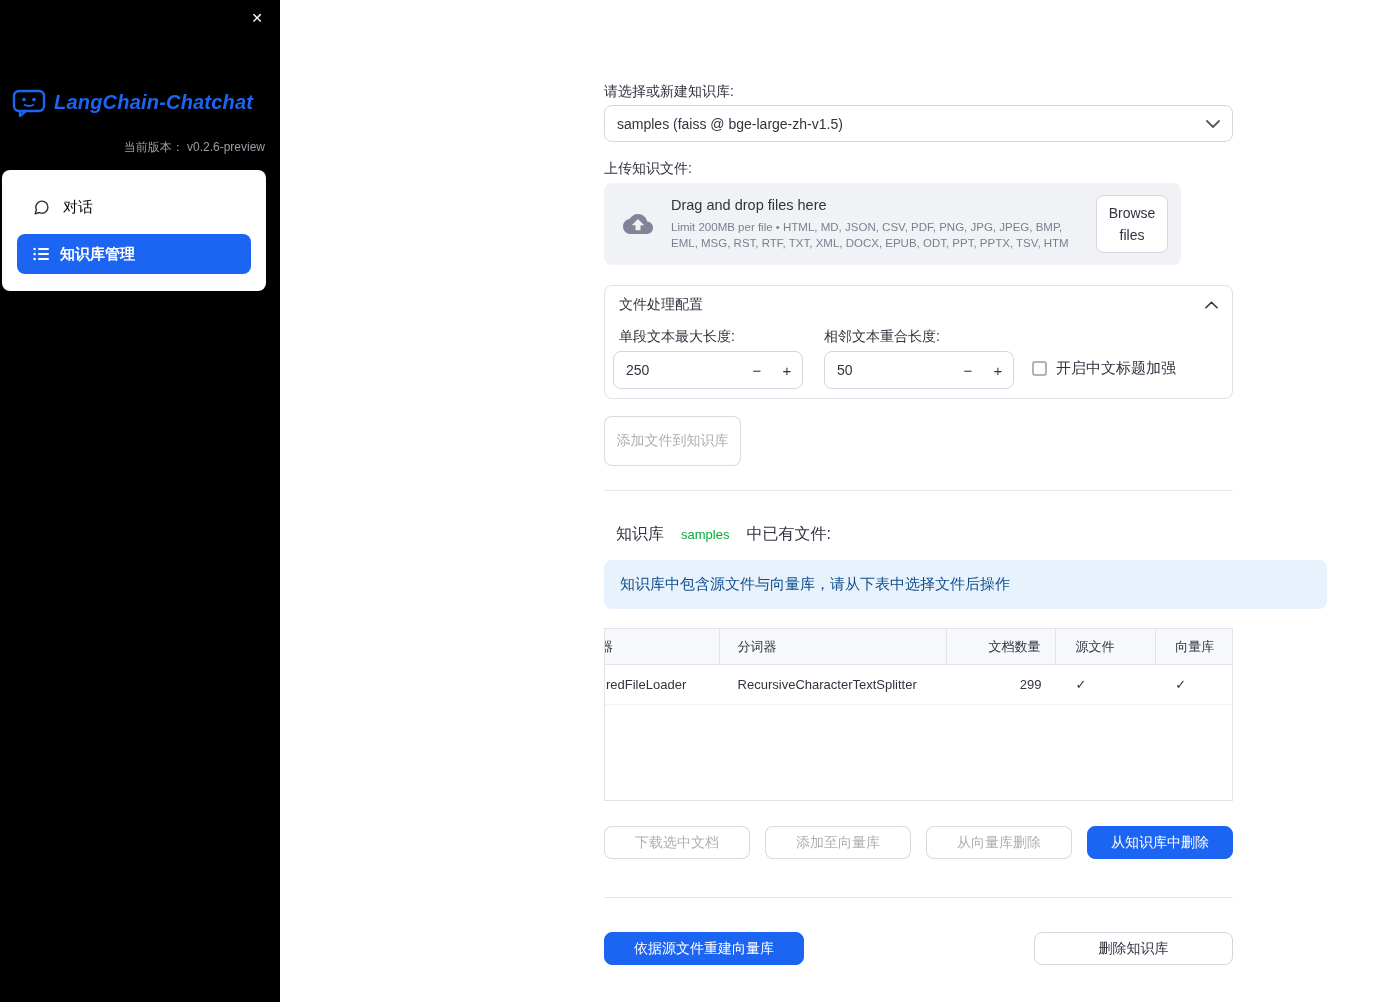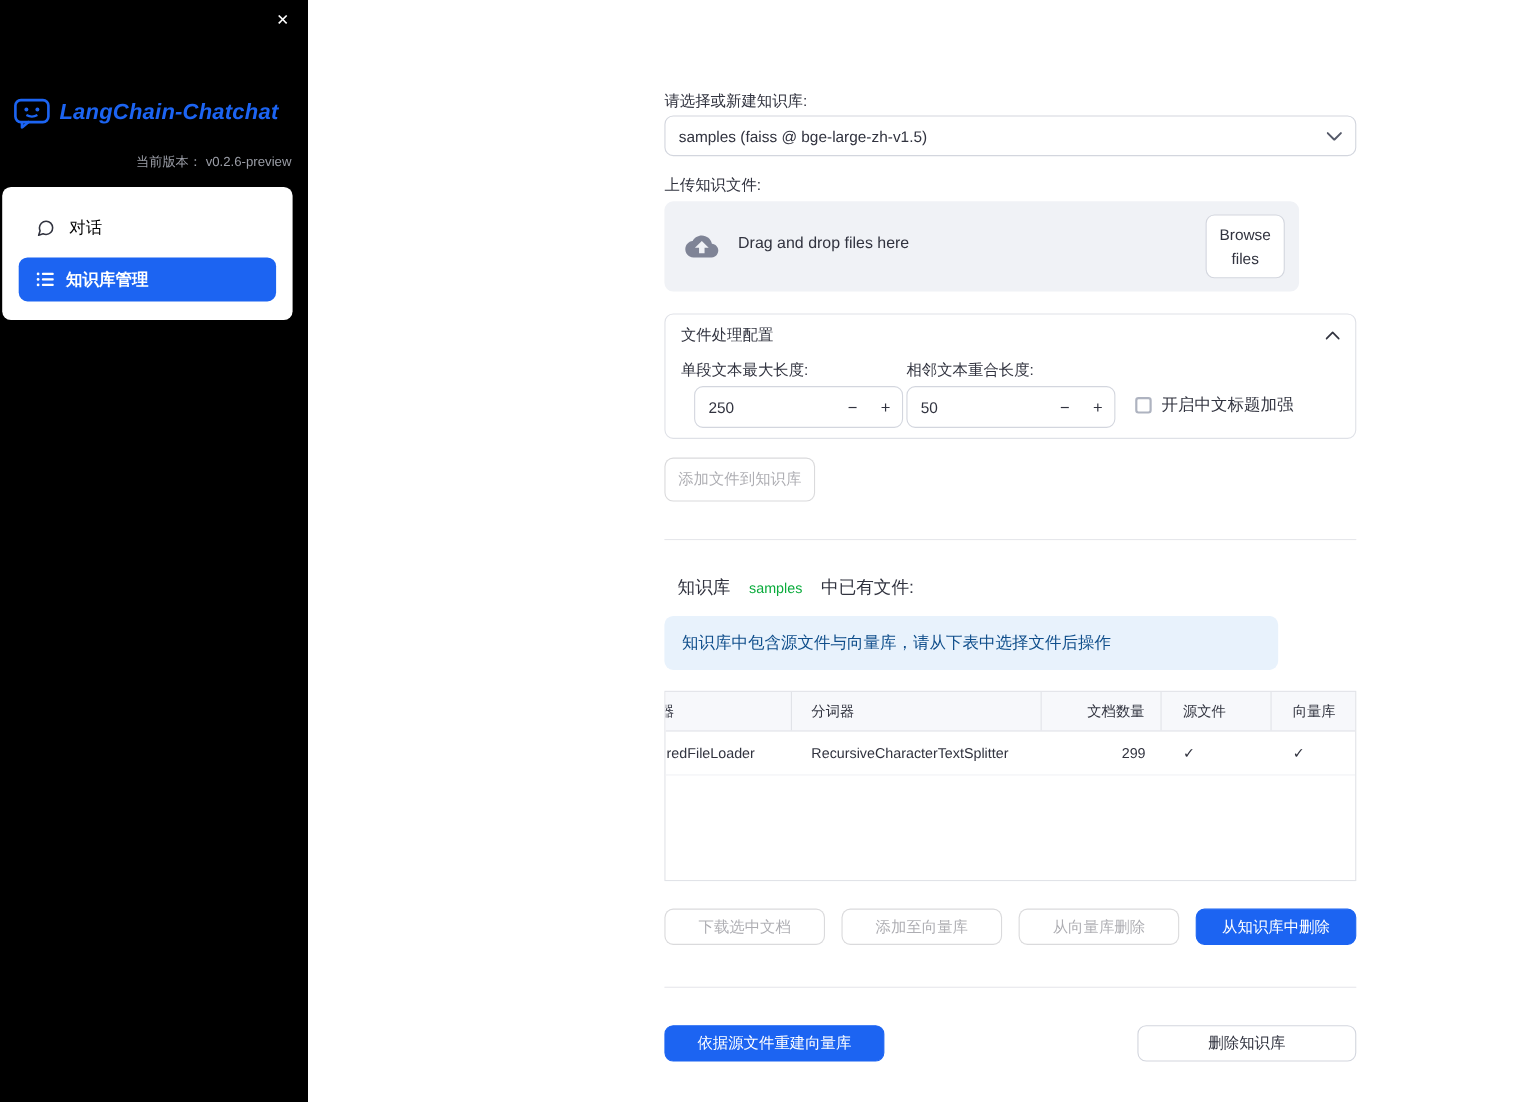--- a/index.html
+++ b/index.html
@@ -35,40 +35,40 @@
   .dz-limit { font-size:11.5px; color:#7d818f; line-height:1.4; max-width:474px; }
   .browse-btn { width:72px; min-height:52px; background:#fff; border:1px solid #d3d6de; border-radius:8px; font-size:14px; color:#31333f;
     padding:6px 8px; line-height:1.6; cursor:pointer; font-family:inherit; }
 
   .expander { position:absolute; top:285px; left:0; width:629px; height:114px; border:1px solid #dfe1e7; border-radius:8px; background:#fff; display:flex; flex-direction:column; }
   .exp-head { height:37px; display:flex; align-items:center; justify-content:space-between; padding:0 14px; font-size:14px; cursor:pointer; }
   .exp-body { position:relative; flex:1; }
   .fld-label { position:absolute; top:5px; font-size:14px; color:#31333f; }
   #fld1-label { left:14px; } #fld2-label { left:219px; }
   .numin { position:absolute; top:28px; width:190px; height:38px; border:1px solid #d3d6de; border-radius:8px; background:#fff; display:flex; align-items:center; }
-  #numin1 { left:26px; } #numin2 { left:219px; }
+  #numin1 { left:8px; } #numin2 { left:219px; }
   .numin .val { flex:1; padding-left:12px; font-size:14px; }
   .numin .step { width:30px; height:100%; border:none; background:none; font-size:15px; color:#31333f; cursor:pointer; font-family:inherit; }
   .cbx { position:absolute; left:427px; top:36px; display:flex; align-items:center; gap:9px; cursor:pointer; }
   .cbx-box { width:15px; height:15px; border:2px solid #aeb3c0; border-radius:3px; background:#fff; }
   .cbx-label { font-size:15px; color:#31333f; }
 
   .btn { border-radius:8px; font-size:14px; display:flex; align-items:center; justify-content:center; cursor:pointer;
     border:1px solid #d3d6de; background:#fff; color:#31333f; font-family:inherit; }
   .btn.disabled { color:rgba(49,51,63,.4); border-color:rgba(49,51,63,.18); cursor:default; }
   .btn.primary { background:var(--primary,#1c64f2); border-color:var(--primary,#1c64f2); color:#fff; }
-  #btn-add { position:absolute; top:416px; left:0; width:137px; height:40px; }
+  #btn-add { position:absolute; top:416px; left:0; width:137px; height:50px; }
 
   .divider { position:absolute; left:0; width:629px; height:1px; background:#e6e7eb; border:none; }
   #divider1 { top:490px; } #divider2 { top:897px; }
 
   #existing { position:absolute; top:524px; left:12px; font-size:16px; display:flex; align-items:center; }
   .kb-code { font-family:Liberation Sans, sans-serif; font-size:13px; color:var(--code-green,#09ab3b); margin:0 17px; }
 
-  #infobox { position:absolute; top:560px; left:0; width:558px; height:49px; border-radius:8px; background:var(--info-bg,#e8f2fc);
+  #infobox { position:absolute; top:560px; left:0; width:723px; height:49px; border-radius:8px; background:var(--info-bg,#e8f2fc);
     color:var(--info-text,#0f4e8b); display:flex; align-items:center; padding:0 16px; font-size:15px; }
 
   
   .df { position:absolute; top:628px; left:0; width:629px; height:173px; border:1px solid #e1e3e8; background:#fff; overflow:hidden; }
   .df-head { display:flex; height:36px; background:#f7f8fb; border-bottom:1px solid #e1e3e8; }
   .df-th { font-size:13px; color:#31333f; font-weight:500; display:flex; align-items:center; padding:0 18px; border-right:1px solid #e1e3e8; overflow:hidden; white-space:nowrap; }
   .df-th:last-child { border-right:none; }
   .df-row { display:flex; height:40px; border-bottom:1px solid #f1f2f5; cursor:pointer; }
   .df-td { font-size:13px; color:#31333f; display:flex; align-items:center; padding:0 18px; overflow:hidden; white-space:nowrap; }
   .c0 { width:115px; padding-left:1px !important; }
@@ -138,20 +138,21 @@
   </div>
 
   <div class="lbl" id="lbl-upload">上传知识文件:</div>
 
   <div class="dropzone">
     <svg width="36" height="30" viewBox="0 0 24 24">
       <path d="M19.35 10.04C18.67 6.59 15.64 4 12 4 9.11 4 6.6 5.64 5.35 8.04 2.34 8.36 0 10.91 0 14c0 3.31 2.69 6 6 6h13c2.76 0 5-2.24 5-5 0-2.64-2.05-4.78-4.65-4.96zM14 13v4h-4v-4H7l5-5 5 5h-3z" fill="#7f8496"></path>
     </svg>
     <div class="dz-text">
       <div class="dz-title">Drag and drop files here</div>
+      <div class="dz-limit">Limit 200MB per file • HTML, MD, JSON, CSV, PDF, PNG, JPG, JPEG, BMP, EML, MSG, RST, RTF, TXT, XML, DOCX, EPUB, ODT, PPT, PPTX, TSV, HTM</div>
     </div>
     <button class="browse-btn">Browse files</button>
   </div>
 
   <div class="expander">
     <div class="exp-head">
       <span>文件处理配置</span>
       <svg width="13" height="8" viewBox="0 0 14 8">
         <path d="M1 7 L7 1 L13 7" style="fill:none;stroke:#31333f;stroke-width:1.7;stroke-linecap:round;stroke-linejoin:round"></path>
       </svg>

